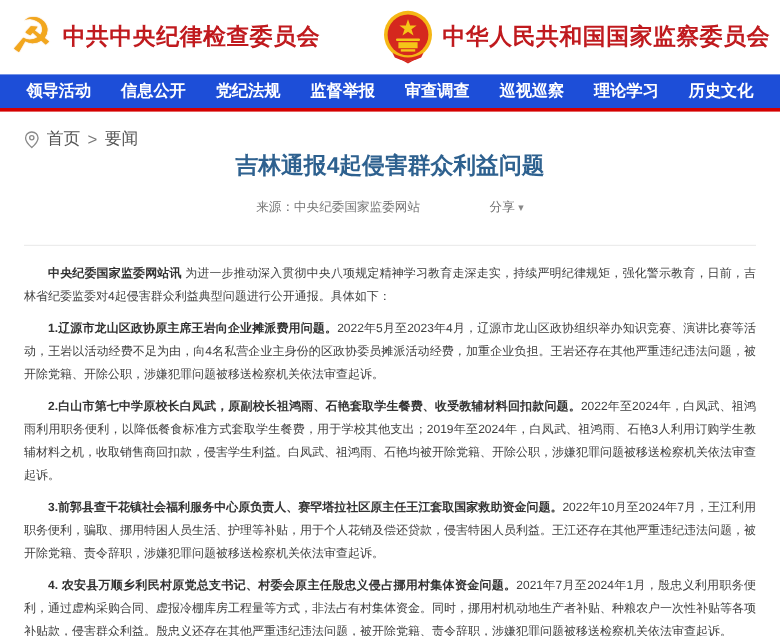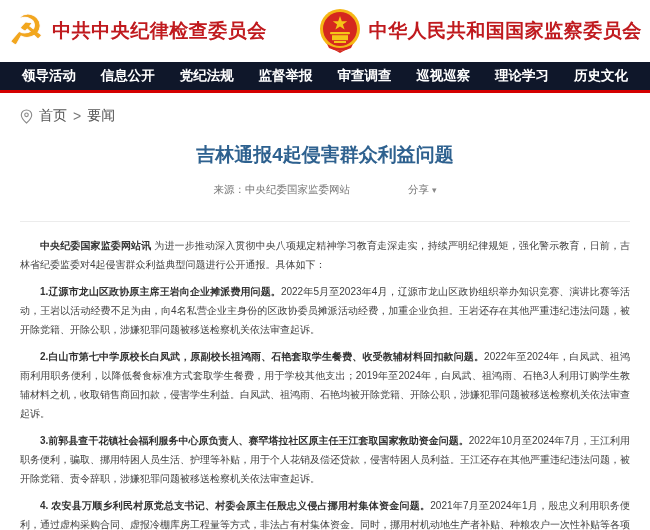--- a/index.html
+++ b/index.html
@@ -21,40 +21,40 @@
     letter-spacing: 0.5px; white-space: nowrap;
   }
   .emblem-party {
     font-size: 40px; line-height: 1; color: #f2a71d;
     text-shadow: 0 0 1px #e78912;
     display: inline-block; transform: translateY(-1px);
   }
   .emblem-national { display: inline-block; width: 42px; height: 46px; }
   
   .main-nav {
-    height: 28px; background: #0f172a;
+    height: 28px; background: #1d4ed8;
     display: flex; align-items: center; justify-content: space-between;
     padding: 0 22px;
   }
   .nav-item {
     color: #ffffff; font-size: 13.5px; font-weight: bold;
     text-decoration: none; white-space: nowrap; cursor: pointer;
   }
   .red-rule { height: 3px; background: #d40000; }
   
   .content { padding: 0 20px; }
   .breadcrumb {
     display: flex; align-items: center; gap: 6px;
     padding-top: 14px; font-size: 14px; color: #555;
   }
   .breadcrumb .crumb { cursor: pointer; color: #555; text-decoration: none; }
   .breadcrumb .sep { color: #777; }
   .pin-icon { width: 13px; height: 15px; display: inline-block; }
   .article-title {
-    margin-top: 17px; text-align: center;
+    text-align: center;
     font-size: 19px; font-weight: bold; color: #2e618f;
   }
   .article-meta {
     margin-top: 15px; display: flex; justify-content: center;
     gap: 28px; font-size: 10.5px; color: #757575;
     padding-bottom: 24px; border-bottom: 1px solid #ececec;
   }
   .meta-item { white-space: nowrap; }
   .share { cursor: pointer; margin-left: 30px; }
   .share .caret { font-size: 9px; color: #888; }

